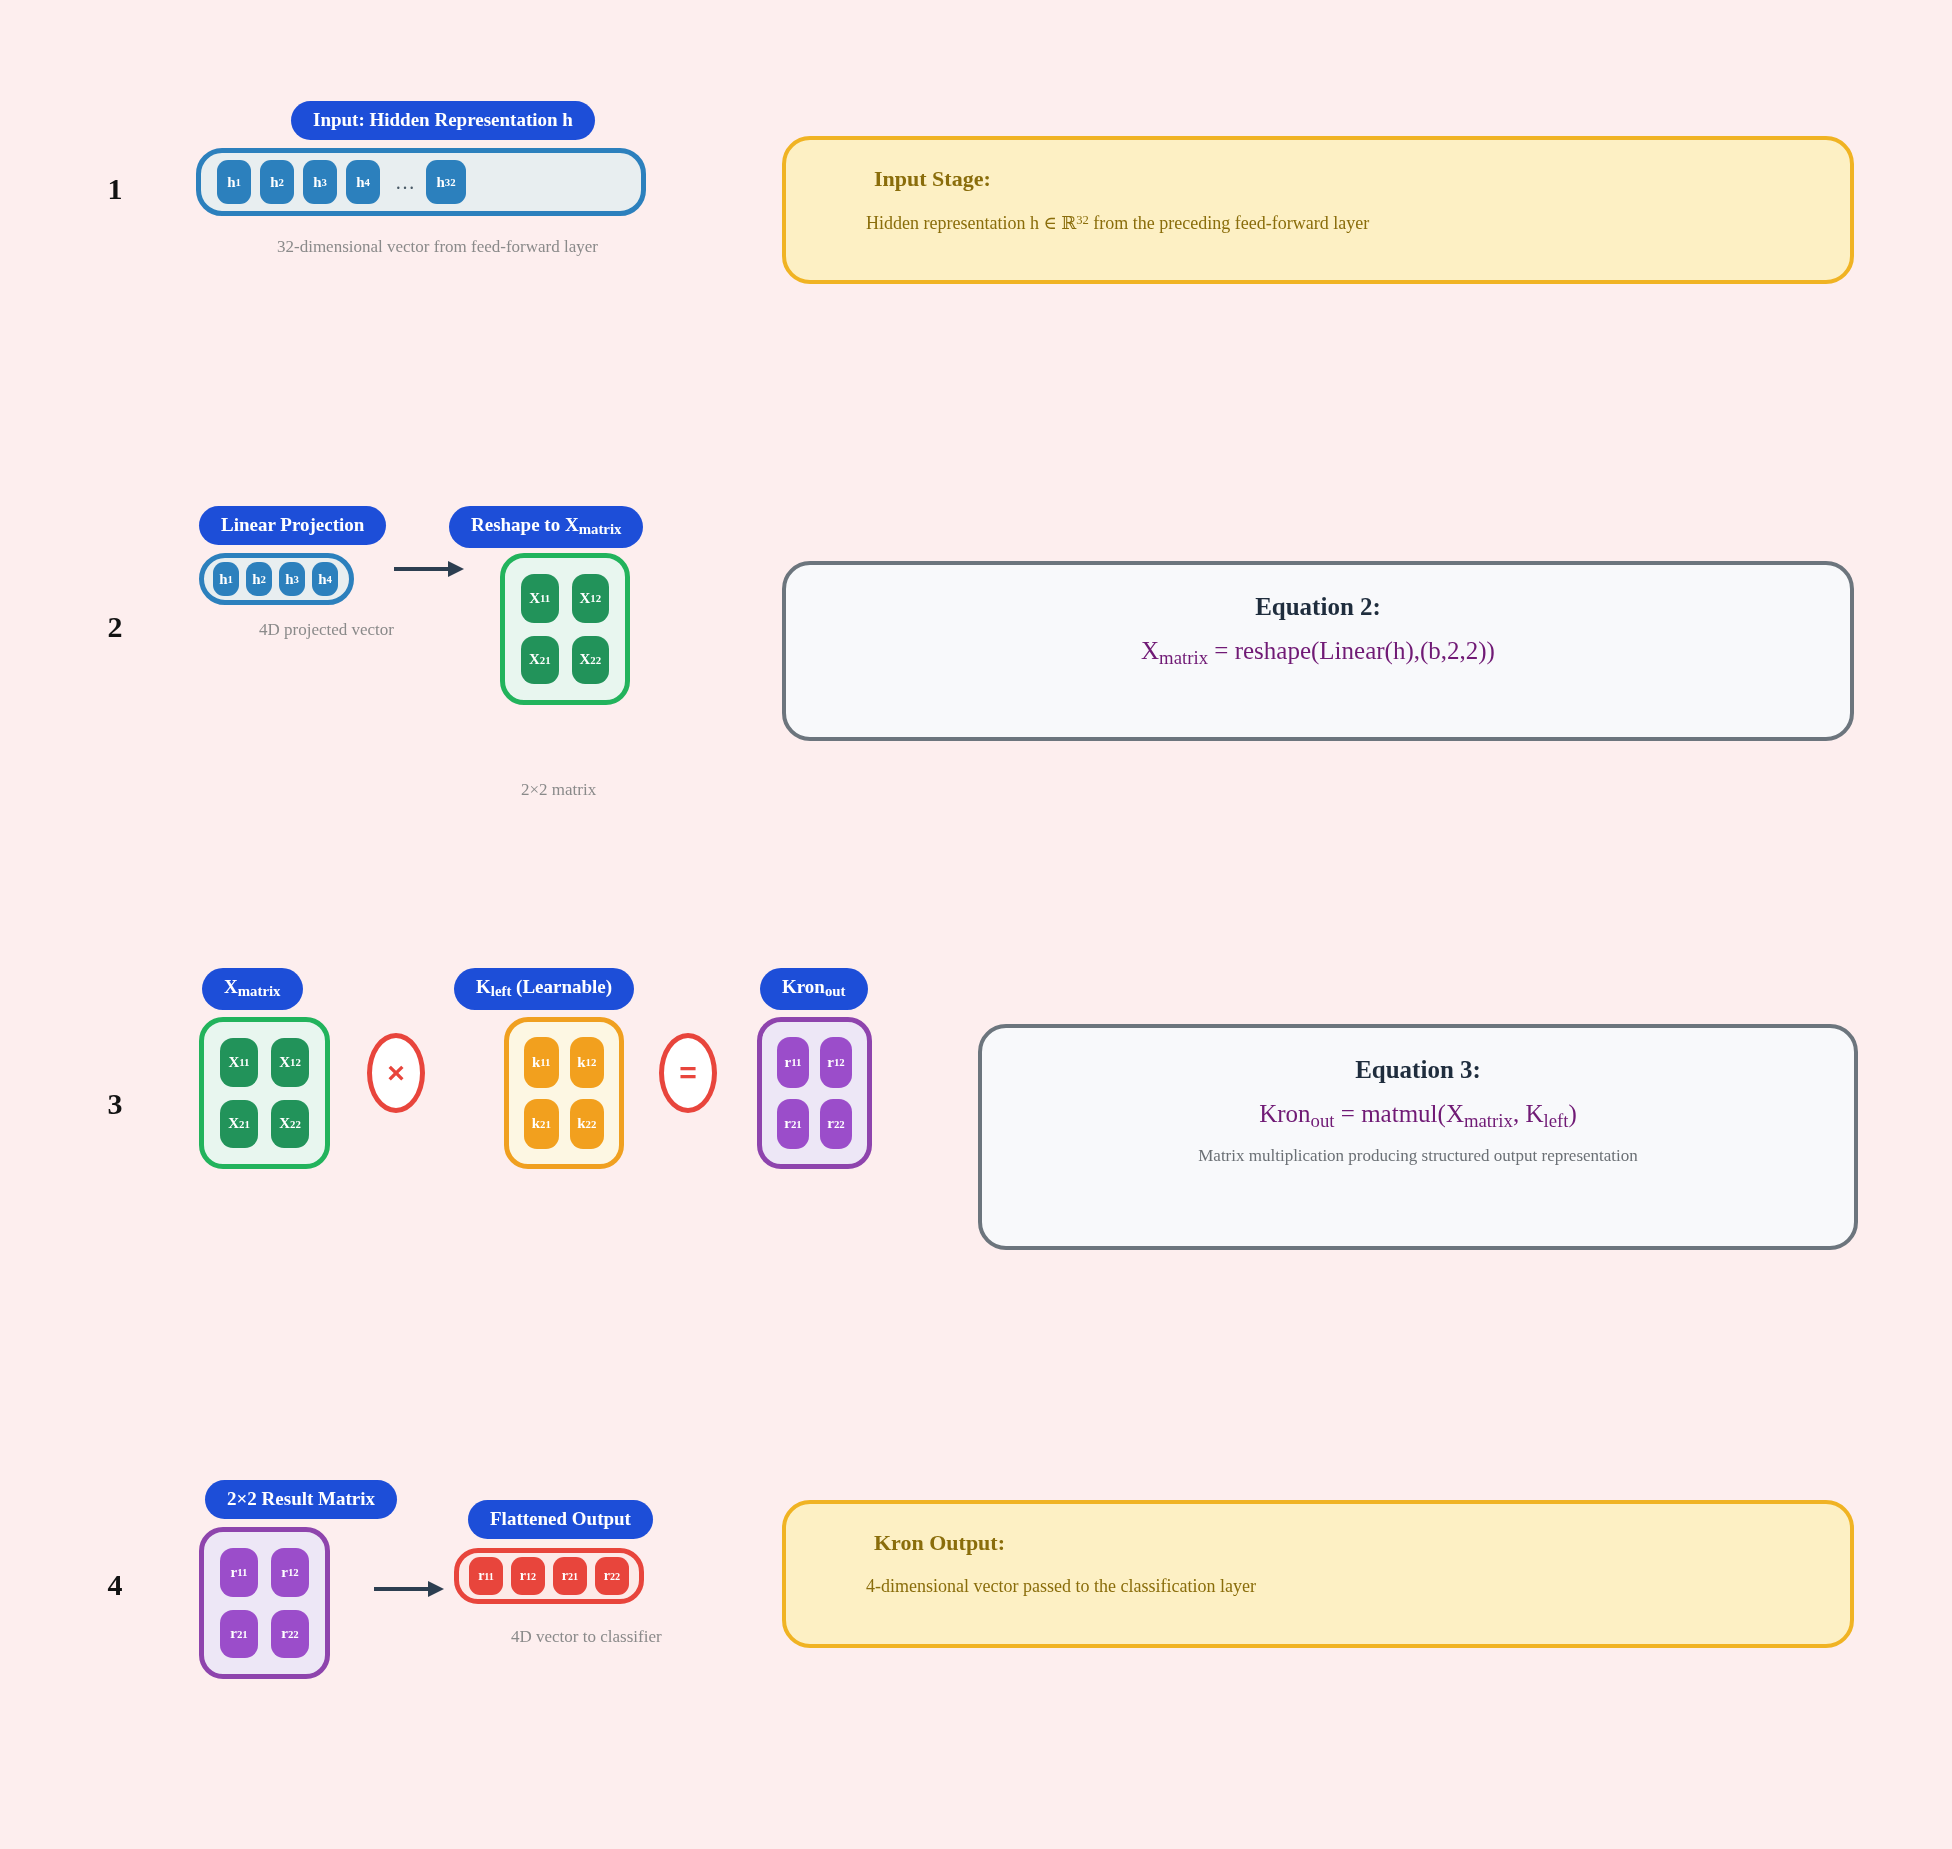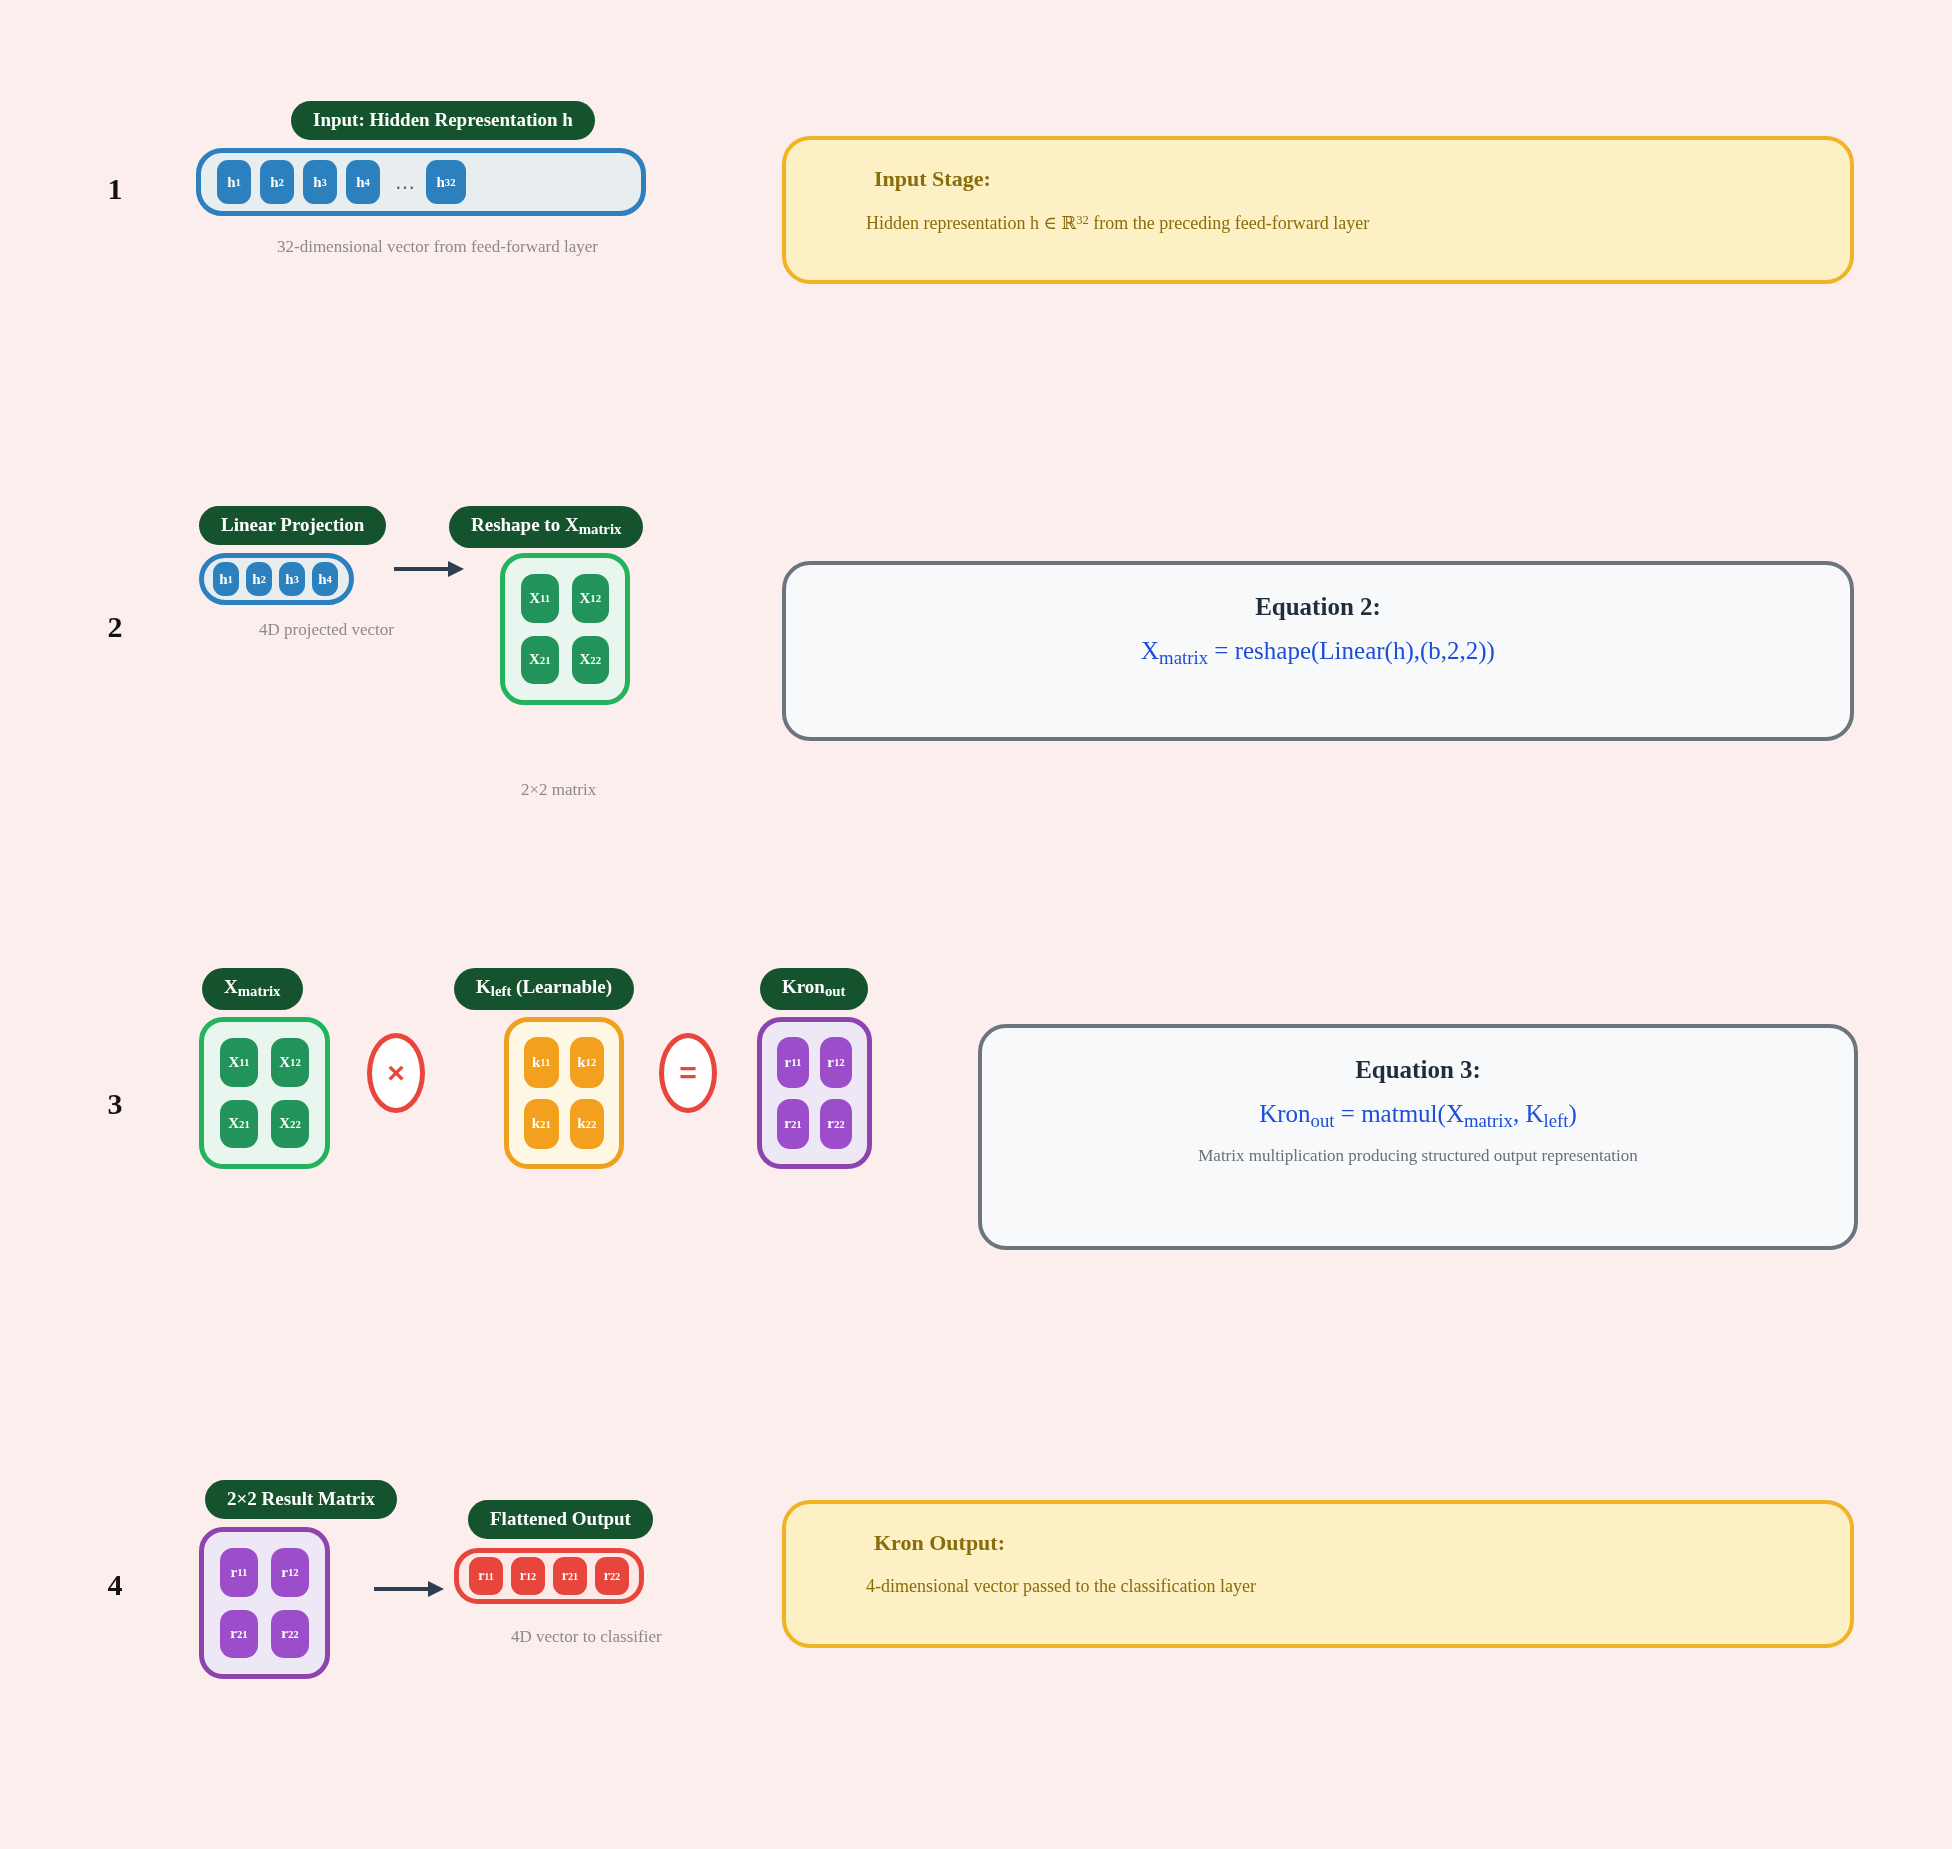--- a/index.html
+++ b/index.html
@@ -29,21 +29,21 @@
     font-weight: bold;
     font-size: 30px;
     color: #121212;
     text-align: center;
     width: 40px;
   }
 
   
   .pill {
     position: absolute;
-    background: #14532d;
+    background: #1d4ed8;
     color: #ffffff;
     font-weight: bold;
     font-size: 19px;
     border-radius: 26px;
     padding: 9px 22px 10px 22px;
     white-space: nowrap;
     font-family: "Liberation Serif", "DejaVu Serif", serif;
     line-height: 1.05;
   }
   .pill sub {
@@ -204,21 +204,21 @@
     font-weight: bold;
     font-size: 25px;
     width: 100%;
     text-align: center;
     position: absolute;
     top: 28px;
     left: 0;
     font-family: "Liberation Serif", "DejaVu Serif", serif;
   }
   .panel-gray .panel-eq {
-    color: #1d4ed8;
+    color: #701a75;
     font-size: 25px;
     width: 100%;
     text-align: center;
     position: absolute;
     top: 72px;
     left: 0;
     font-family: "Liberation Serif", "DejaVu Serif", serif;
   }
   .panel-gray .panel-note {
     color: #6b7075;

